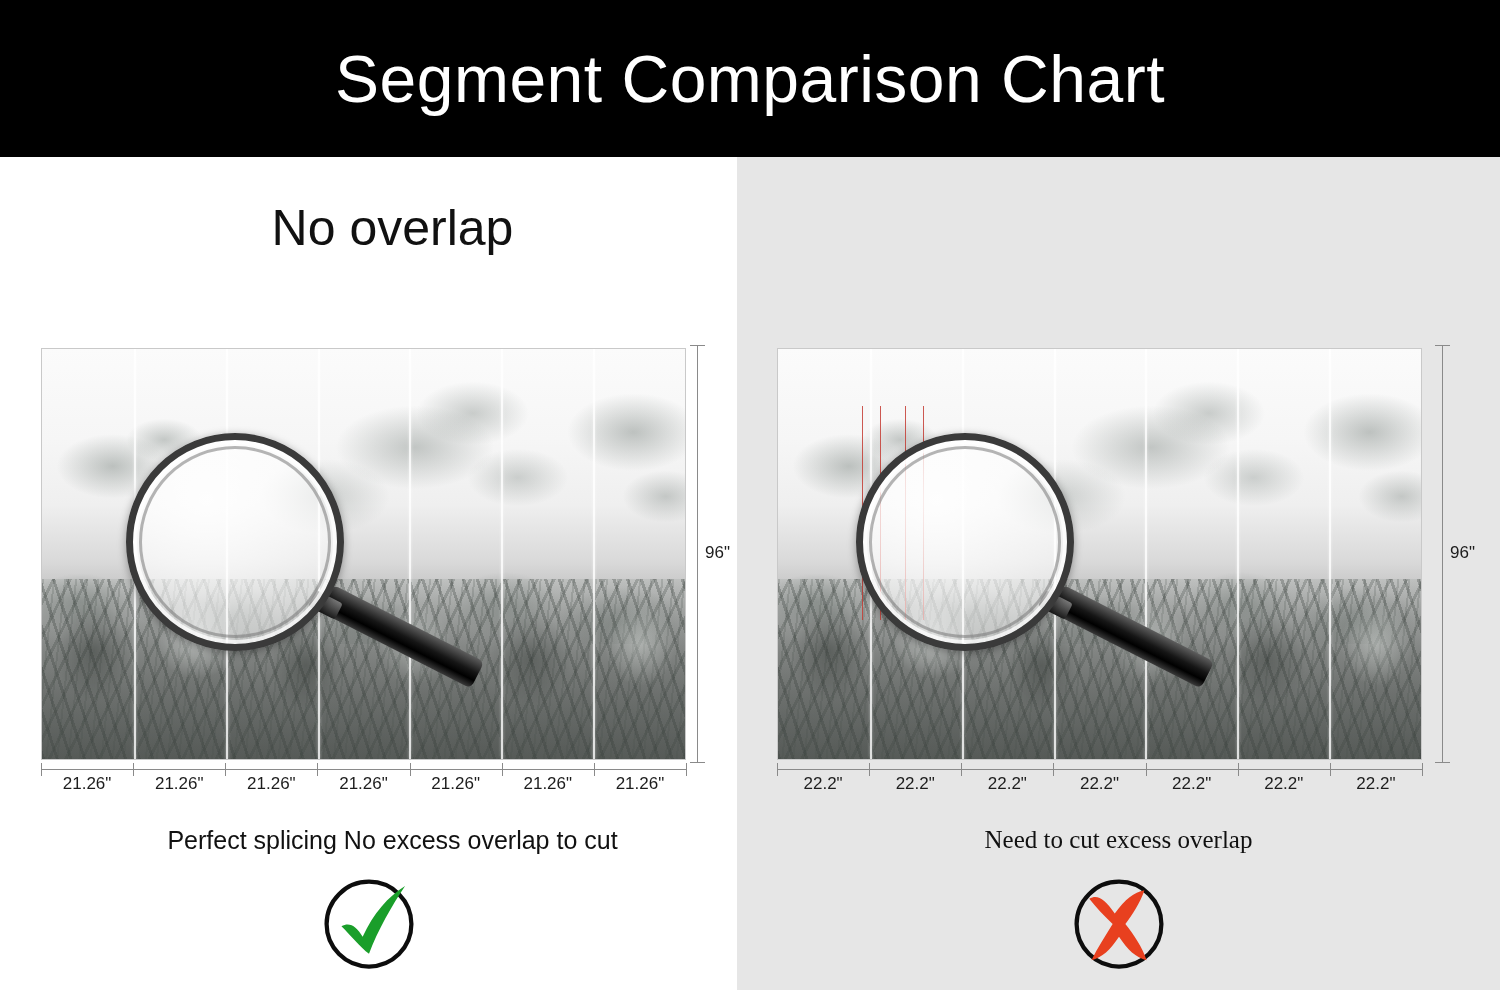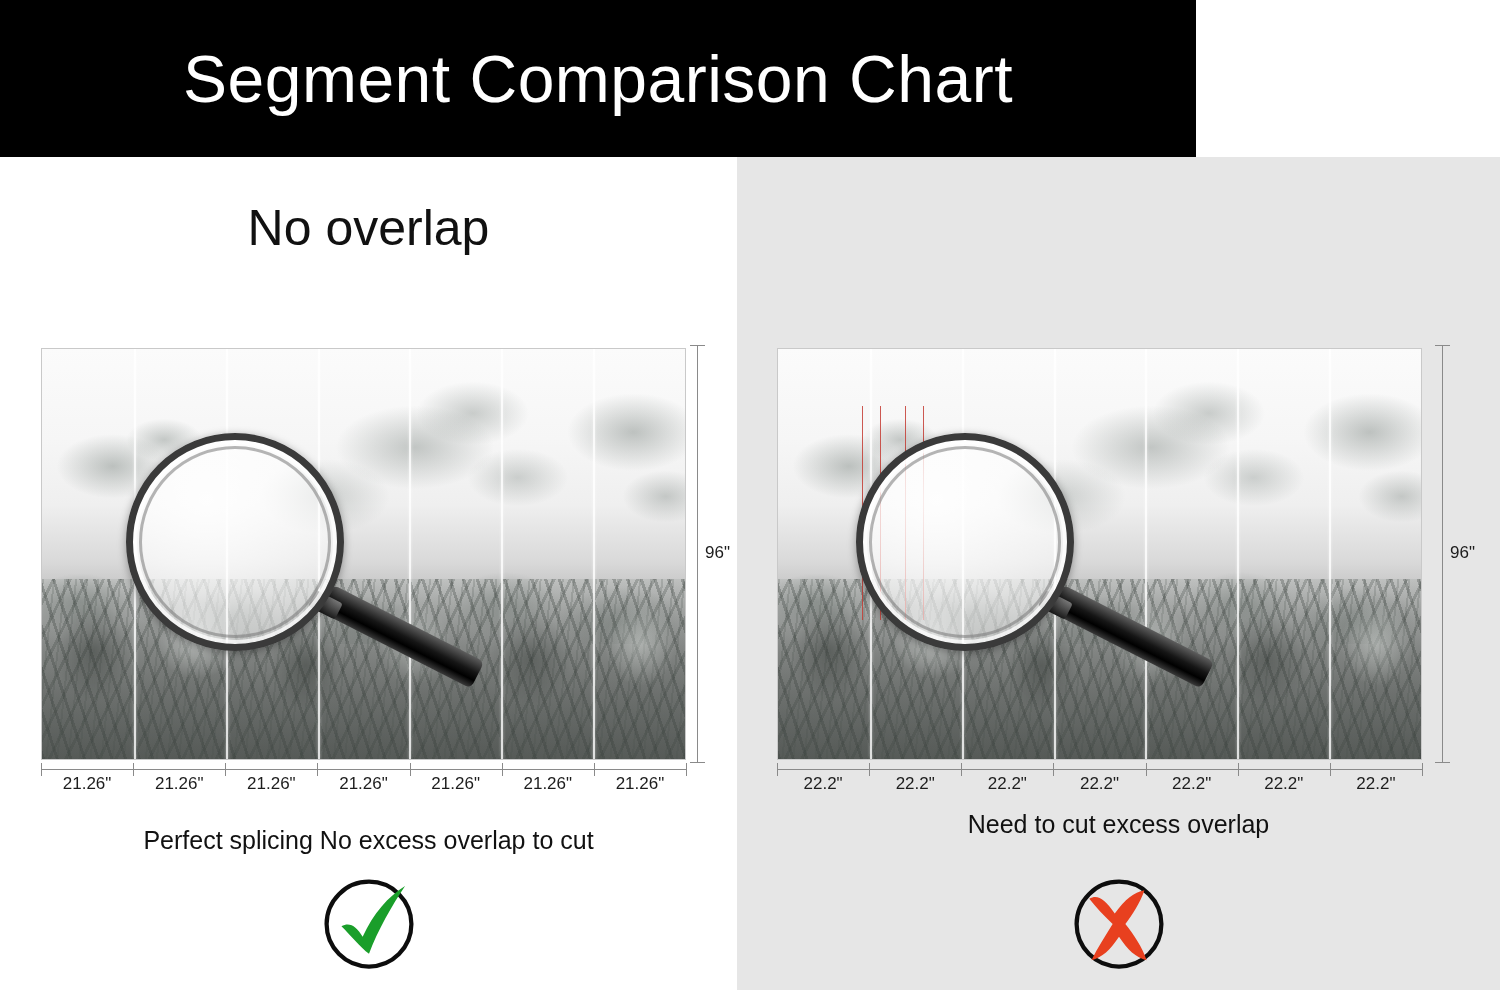--- a/index.html
+++ b/index.html
@@ -16,21 +16,21 @@
     position: relative;
     width: 1500px;
     height: 990px;
     background: #ffffff;
   }
 
   
   .header-banner {
     position: absolute;
     left: 0; top: 0;
-    width: 1196px; height: 157px;
+    width: 1500px; height: 157px;
     background: #000000;
     display: flex;
     align-items: center;
     justify-content: center;
   }
   .header-title {
     color: #ffffff;
     font-size: 66px;
     font-weight: 400;
     letter-spacing: 0.5px;
@@ -38,21 +38,21 @@
     line-height: 1;
     white-space: nowrap;
   }
 
   
   .panel {
     position: absolute;
     top: 157px;
     height: 833px;
   }
-  .panel-left  { left: 0px;   width: 737px; background: #ffffff; }
+  .panel-left  { left: 0px;   width: 737px; background: #ffffff; padding-left: 24px; }
   .panel-right { left: 737px; width: 763px; background: #e6e6e6; }
 
   .panel-heading {
     position: absolute;
     top: 46px;
     width: 100%;
     text-align: center;
     font-size: 50px;
     font-weight: 400;
     color: #111111;
@@ -228,21 +228,21 @@
   
   .caption {
     position: absolute;
     width: 100%;
     text-align: center;
     font-size: 25px;
     color: #111111;
     line-height: 1.2;
   }
   .cap-left  { top: 668px; }
-  .cap-right { top: 652px; }
+  .cap-right { top: 668px; font-family: Liberation Serif, serif; }
 
   .verdict {
     position: absolute;
     width: 106px; height: 106px;
     left: 50%;
     margin-left: -53px;
     top: 712px;
   }
   .verdict svg { display:block; width:100%; height:100%; }
 </style>

